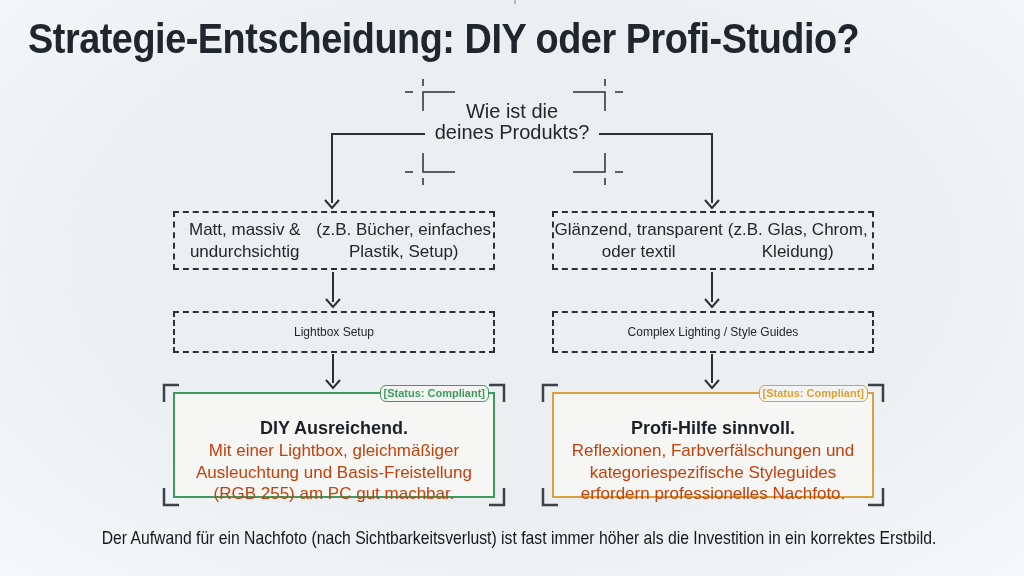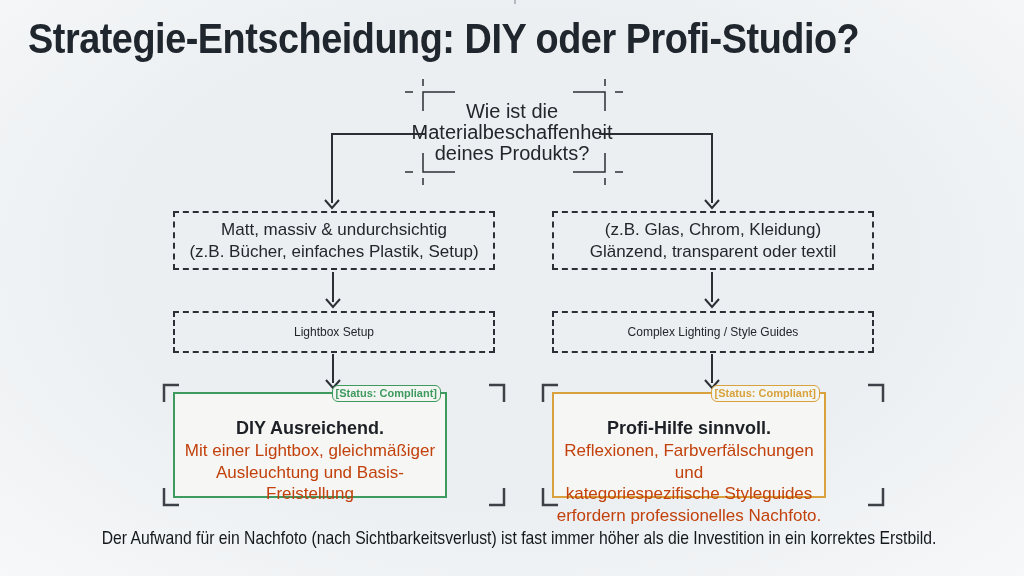--- a/index.html
+++ b/index.html
@@ -18,27 +18,27 @@
     letter-spacing:-0.5px;white-space:nowrap;
     transform:scaleX(0.9);transform-origin:left center;
   }
   .decision{
     position:absolute;left:362px;top:101px;width:300px;
     text-align:center;font-size:20px;line-height:21px;color:#23272c;
   }
   .dbox{
     position:absolute;box-sizing:border-box;
     border:2px dashed #2c3036;
-    display:flex;flex-direction:column;align-items:center;justify-content:center;
+    display:flex;flex-direction:row;align-items:center;justify-content:center;
     text-align:center;font-size:17px;line-height:22px;color:#23272c;
   }
   .cond{width:322px;height:59px;top:211px;}
   .meth{width:322px;height:42px;top:311px;font-size:12px;}
   .result{
-    position:absolute;top:392px;width:274px;height:106px;box-sizing:border-box;
+    position:absolute;top:392px;width:322px;height:106px;box-sizing:border-box;
     border:2.5px solid #888;background:#f6f7f4;
     text-align:center;
   }
   .result-inner{padding-top:23px;}
   .rtitle{font-size:18px;font-weight:bold;line-height:23px;color:#1d2126;}
   .rline{font-size:17px;line-height:21.5px;color:#c2410c;}
   .badge{
     position:absolute;top:-9px;right:4px;
     font-size:11px;line-height:13px;font-weight:bold;
     padding:1px 3px;border:1.5px solid;border-radius:6px;
@@ -102,43 +102,43 @@
       <path d="M 543 488 V 505 H 558"></path>
       <path d="M 868 505 H 883 V 488"></path>
     </g>
     <path d="M 515 0 V 4" stroke="#b3bac0" stroke-width="2"></path>
   </svg>
 
   <h1 class="title">Strategie-Entscheidung: DIY oder Profi-Studio?</h1>
 
   <div class="decision">
     <div>Wie ist die</div>
-    <div>Materialbeschaffenheit</div>
     <div>deines Produkts?</div>
   </div>
 
   <div class="dbox cond" style="left:173px;">
     <div>Matt, massiv &amp; undurchsichtig</div>
     <div>(z.B. Bücher, einfaches Plastik, Setup)</div>
   </div>
   <div class="dbox meth" style="left:173px;">
     <div>Lightbox Setup</div>
   </div>
   <div class="result" style="left: 173px; border-color: rgb(63, 154, 96);">
     <div class="badge" style="color: rgb(63, 154, 96); border-color: rgb(63, 154, 96);">[Status: Compliant]</div>
     <div class="result-inner">
       <div class="rtitle">DIY Ausreichend.</div>
       <div class="rline">Mit einer Lightbox, gleichmäßiger</div>
       <div class="rline">Ausleuchtung und Basis-Freistellung</div>
+      <div class="rline">(RGB 255) am PC gut machbar.</div>
     </div>
   </div>
 
   <div class="dbox cond" style="left:552px;">
+    <div>Glänzend, transparent oder textil</div>
     <div>(z.B. Glas, Chrom, Kleidung)</div>
-    <div>Glänzend, transparent oder textil</div>
   </div>
   <div class="dbox meth" style="left:552px;">
     <div>Complex Lighting / Style Guides</div>
   </div>
   <div class="result" style="left: 552px; border-color: rgb(217, 162, 60);">
     <div class="badge" style="color: rgb(217, 162, 60); border-color: rgb(217, 162, 60);">[Status: Compliant]</div>
     <div class="result-inner">
       <div class="rtitle">Profi-Hilfe sinnvoll.</div>
       <div class="rline">Reflexionen, Farbverfälschungen und</div>
       <div class="rline">kategoriespezifische Styleguides</div>

